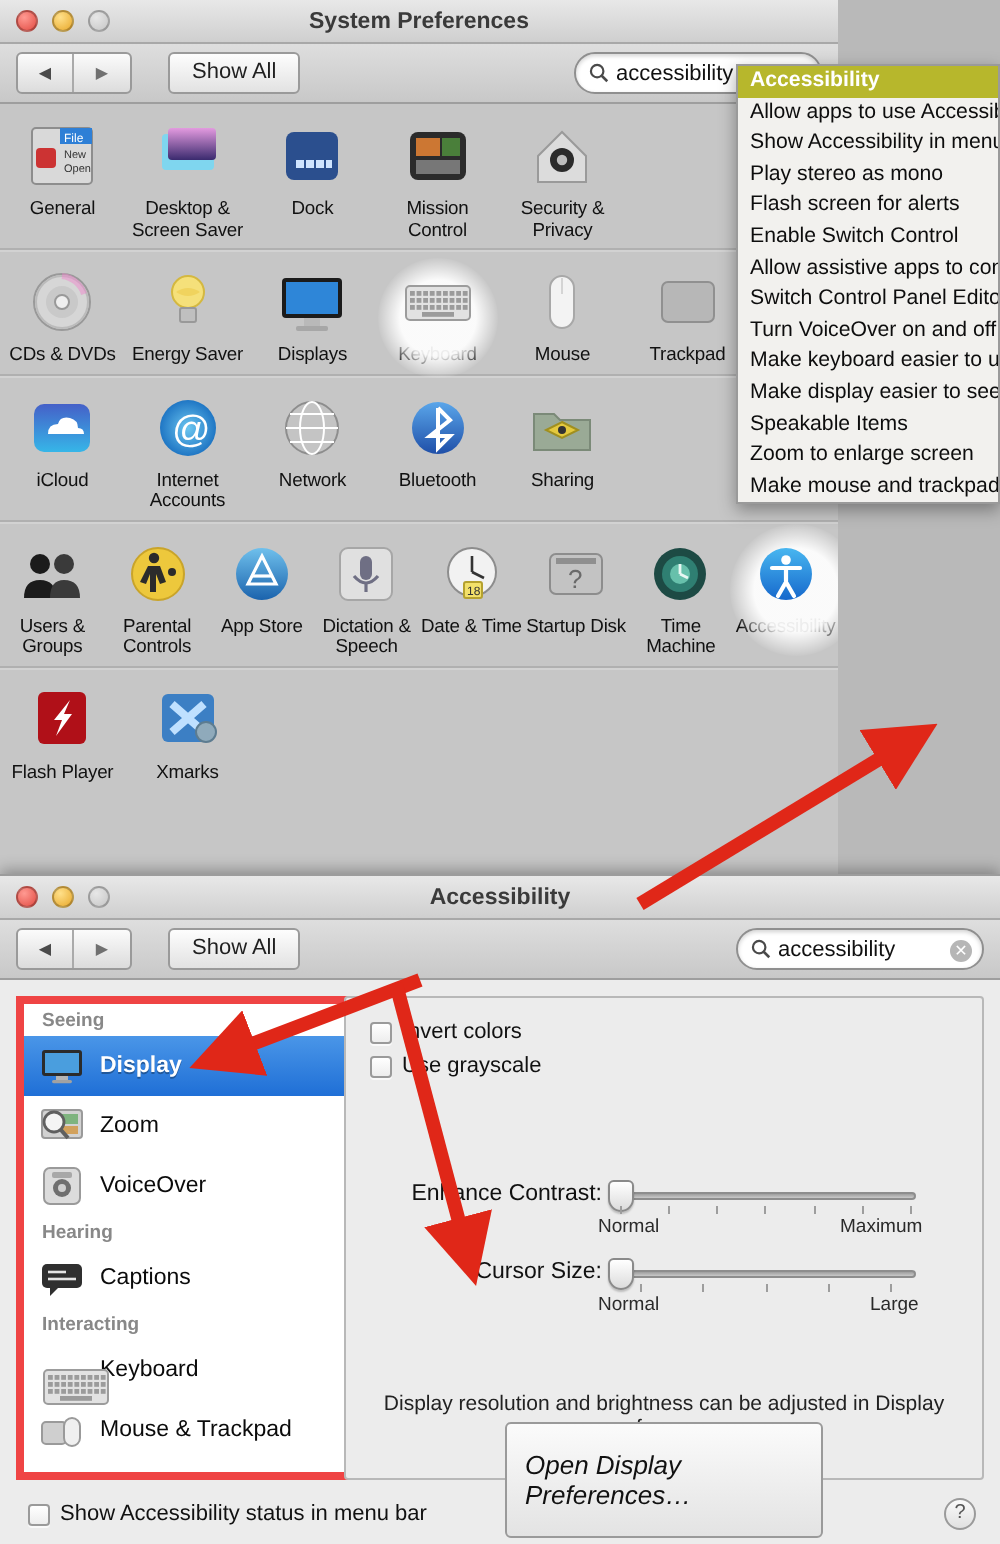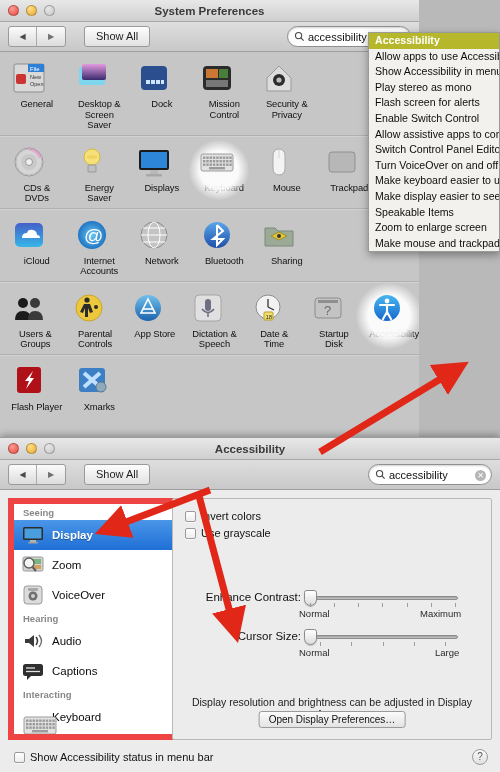--- a/index.html
+++ b/index.html
@@ -81,22 +81,22 @@
   .searchfield .clear{
     position:absolute; right:5px; top:5px; width:11px;height:11px;border-radius:50%;
     background:#b6b6b6; color:#fff; font-size:8px; line-height:11px; text-align:center;
   }
 
   
   .pane{ position:relative; background:#c6c6c6; }
   .rowdiv{ height:1px; background:#b0b0b0; box-shadow:0 1px 0 #d2d2d2;}
   .iconrow{ display:flex; padding:6px 0 4px 0; }
   .cell{
-    width:62.5px; display:flex; flex-direction:column; 
-    position:relative; padding-top:2px;padding-left:11px;
+    width:62.5px; display:flex; flex-direction:column; align-items:center;
+    position:relative; padding-top:2px;
   }
   .cell .glyph{ width:36px; height:36px; position:relative; }
   .cell .lbl{
     margin-top:3px; font-size:9.4px; text-align:center; color:#111;
     line-height:10.5px; letter-spacing:-.1px;
   }
   .spot{
     position:absolute; width:60px;height:60px;border-radius:50%;
     background:radial-gradient(circle, rgba(255,255,255,.92) 45%, rgba(255,255,255,0) 72%);
     left:1px; top:-2px; pointer-events:none;
@@ -128,21 +128,21 @@
     box-shadow:0 -2px 7px rgba(0,0,0,.3);
     overflow:hidden;
   }
   #accessibility-window .titlebar{ height:22px; }
   #accessibility-window .toolbar{ height:30px; }
 
   .acc-body{ position:relative; height:283px; background:#ececec; padding:8px; }
 
   .sidebar{
     position:absolute; left:8px; top:8px; width:179px; height:242px;
-    background:#ffffff; border:6px solid #ef4444;
+    background:#ffffff; border:4px solid #ef4444;
     overflow:hidden;
   }
   .grp{
     font-size:9.5px; color:#888; padding:3px 0 2px 9px; font-weight:bold;
   }
   .sbitem{
     display:flex; align-items:center; height:30px; padding-left:8px; gap:8px;
   }
   .sbitem .ic{ width:22px;height:20px; position:relative; flex:0 0 22px;}
   .sbitem .nm{ font-size:11.5px; color:#0b0b0b; }
@@ -183,24 +183,25 @@
   .ticks{ position:absolute; display:flex; justify-content:space-between; }
   .ticks i{ width:1px;height:4px;background:#9d9d9d;display:block;}
   .endlbl{ position:absolute; font-size:9.5px; color:#2a2a2a; }
 
   .hintline{
     position:absolute; left:0; right:0; text-align:center;
     font-size:10.5px; color:#222;
   }
   .opendisp{
     position:absolute; left:50%; transform:translateX(-50%);
-    padding:2px 9px; font-size:10px;
+    padding:13px 9px; font-size:13px;
     border:1px solid #9a9a9a; border-radius:3px;
     background:linear-gradient(180deg,#fbfbfb,#e3e3e3);
     color:#111;
+    font-style:italic;
   }
   .footer{
     position:absolute; left:0; right:0; bottom:0; height:30px;
   }
   .footcb{ position:absolute; left:14px; top:8px; display:flex; align-items:center; gap:5px;}
   .helpbtn{
     position:absolute; right:12px; top:6px; width:16px;height:16px;border-radius:50%;
     border:1px solid #9a9a9a; background:linear-gradient(180deg,#fafafa,#e0e0e0);
     font-size:10px; text-align:center; line-height:14px; color:#555;
   }
@@ -498,20 +499,30 @@
         <div class="cell">
           <div class="glyph"><svg viewBox="0 0 36 36" width="36" height="36">
               <rect x="5" y="8" width="26" height="20" rx="3" fill="#c3c3c3" stroke="#8d8d8d"></rect>
               <rect x="8" y="10" width="20" height="3" fill="#8f8f8f"></rect>
               <text x="14" y="25" font-size="13" fill="#6a6a6a" font-family="sans-serif">?</text>
             </svg></div>
           <div class="lbl">Startup
 Disk</div>
         </div>
         <div class="cell">
+          <div class="glyph"><svg viewBox="0 0 36 36" width="36" height="36">
+              <circle cx="18" cy="18" r="13" fill="#1d4a44"></circle>
+              <circle cx="18" cy="18" r="9" fill="#2f7f72"></circle>
+              <circle cx="18" cy="18" r="5" fill="#67c0ab"></circle>
+              <path d="M18 18 l0 -5 M18 18 l4 2" stroke="#e9f7f3" stroke-width="1.4"></path>
+            </svg></div>
+          <div class="lbl">Time
+Machine</div>
+        </div>
+        <div class="cell">
           <div class="spot big"></div>
           <div class="glyph"><svg viewBox="0 0 36 36" width="36" height="36">
               <circle cx="18" cy="18" r="13" fill="url(#ax)"></circle>
               <defs>
                 <linearGradient id="ax" x1="0" y1="0" x2="0" y2="1">
                   <stop offset="0" stop-color="#48b6f0"></stop>
                   <stop offset="1" stop-color="#1668cc"></stop>
                 </linearGradient>
               </defs>
               <circle cx="18" cy="11" r="2.4" fill="#fff"></circle>
@@ -611,28 +622,20 @@
         <div class="sbitem">
           <div class="ic"><svg viewBox="0 0 22 20" width="22" height="20">
               <rect x="2" y="1" width="18" height="18" rx="3" fill="#dcdcdc" stroke="#9a9a9a"></rect>
               <circle cx="11" cy="11" r="4.5" fill="#6f6f6f"></circle>
               <circle cx="11" cy="11" r="2" fill="#cfcfcf"></circle>
               <rect x="6" y="3" width="10" height="3" rx="1" fill="#a8a8a8"></rect>
             </svg></div>
           <div class="nm">VoiceOver</div>
         </div>
         <div class="grp">Hearing</div>
-        <div class="sbitem">
-          <div class="ic"><svg viewBox="0 0 22 20" width="22" height="20">
-              <path d="M3 8 h4 l5 -4 v12 l-5 -4 h-4 z" fill="#3a3a3a"></path>
-              <path d="M14 6 q3 4 0 8" fill="none" stroke="#3a3a3a" stroke-width="1.5"></path>
-              <path d="M17 4 q5 6 0 12" fill="none" stroke="#6a6a6a" stroke-width="1.3"></path>
-            </svg></div>
-          <div class="nm">Audio</div>
-        </div>
         <div class="sbitem">
           <div class="ic"><svg viewBox="0 0 22 20" width="22" height="20">
               <rect x="1" y="3" width="20" height="12" rx="2.5" fill="#2f2f2f"></rect>
               <path d="M5 15 l0 4 l4 -4 z" fill="#2f2f2f"></path>
               <g stroke="#e4e4e4" stroke-width="1.3">
                 <line x1="4" y1="7" x2="13" y2="7"></line>
                 <line x1="4" y1="10.5" x2="18" y2="10.5"></line>
               </g>
             </svg></div>
           <div class="nm">Captions</div>

